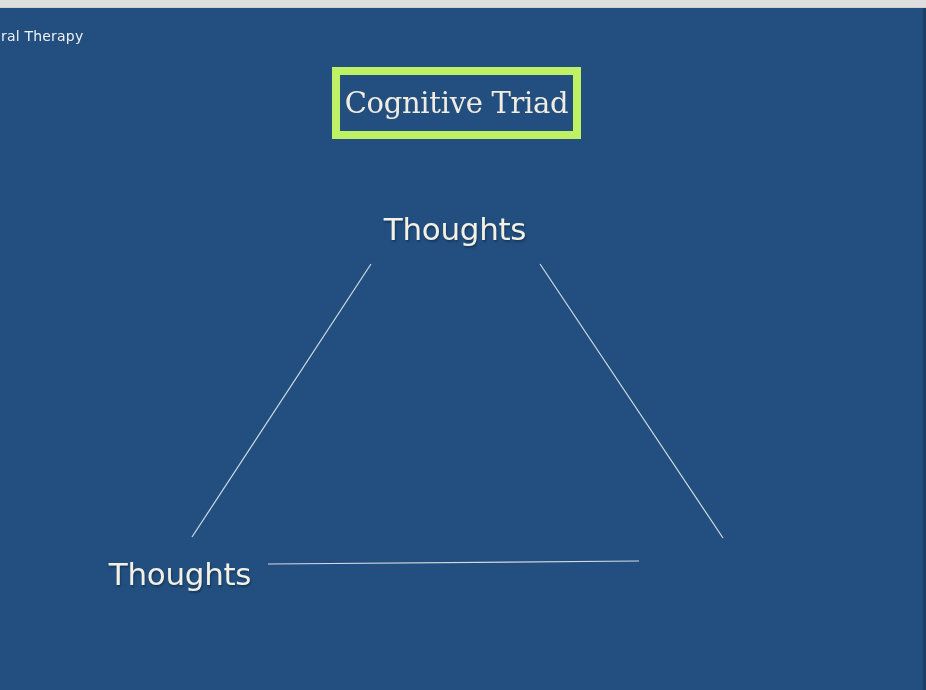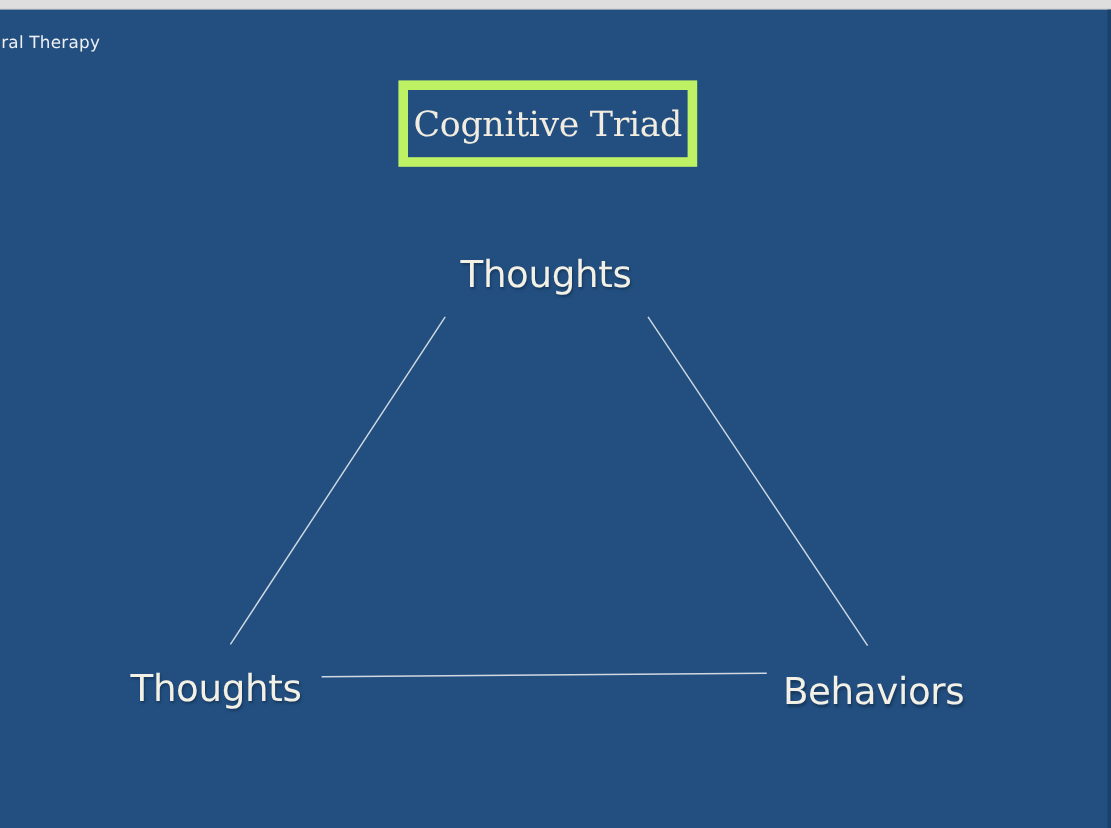--- a/index.html
+++ b/index.html
@@ -108,19 +108,18 @@
     </svg>
 
     <div class="title-box">
       <span class="title-text">Cognitive Triad</span>
     </div>
 
     <div class="node-label node-emotions">Thoughts</div>
 
     <div class="node-label node-thoughts">Thoughts</div>
 
-    <div class="node-label node-behaviors">Behaviors</div>
 
   </div>
 
   <div class="right-edge"></div>
 
 </div>
 
 </body></html>

